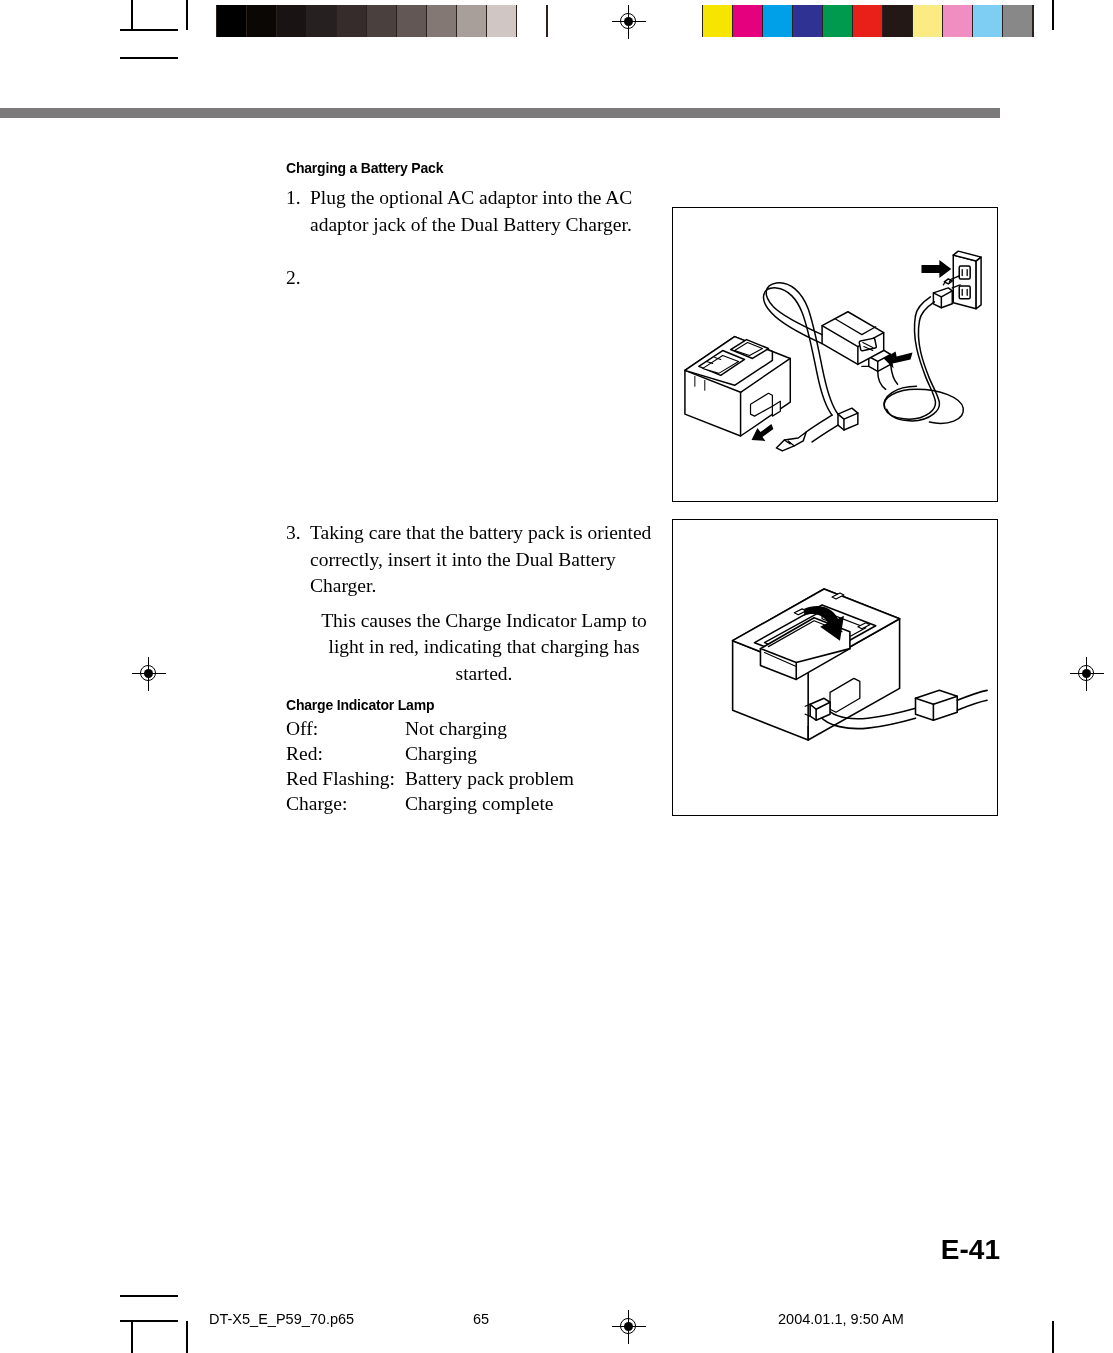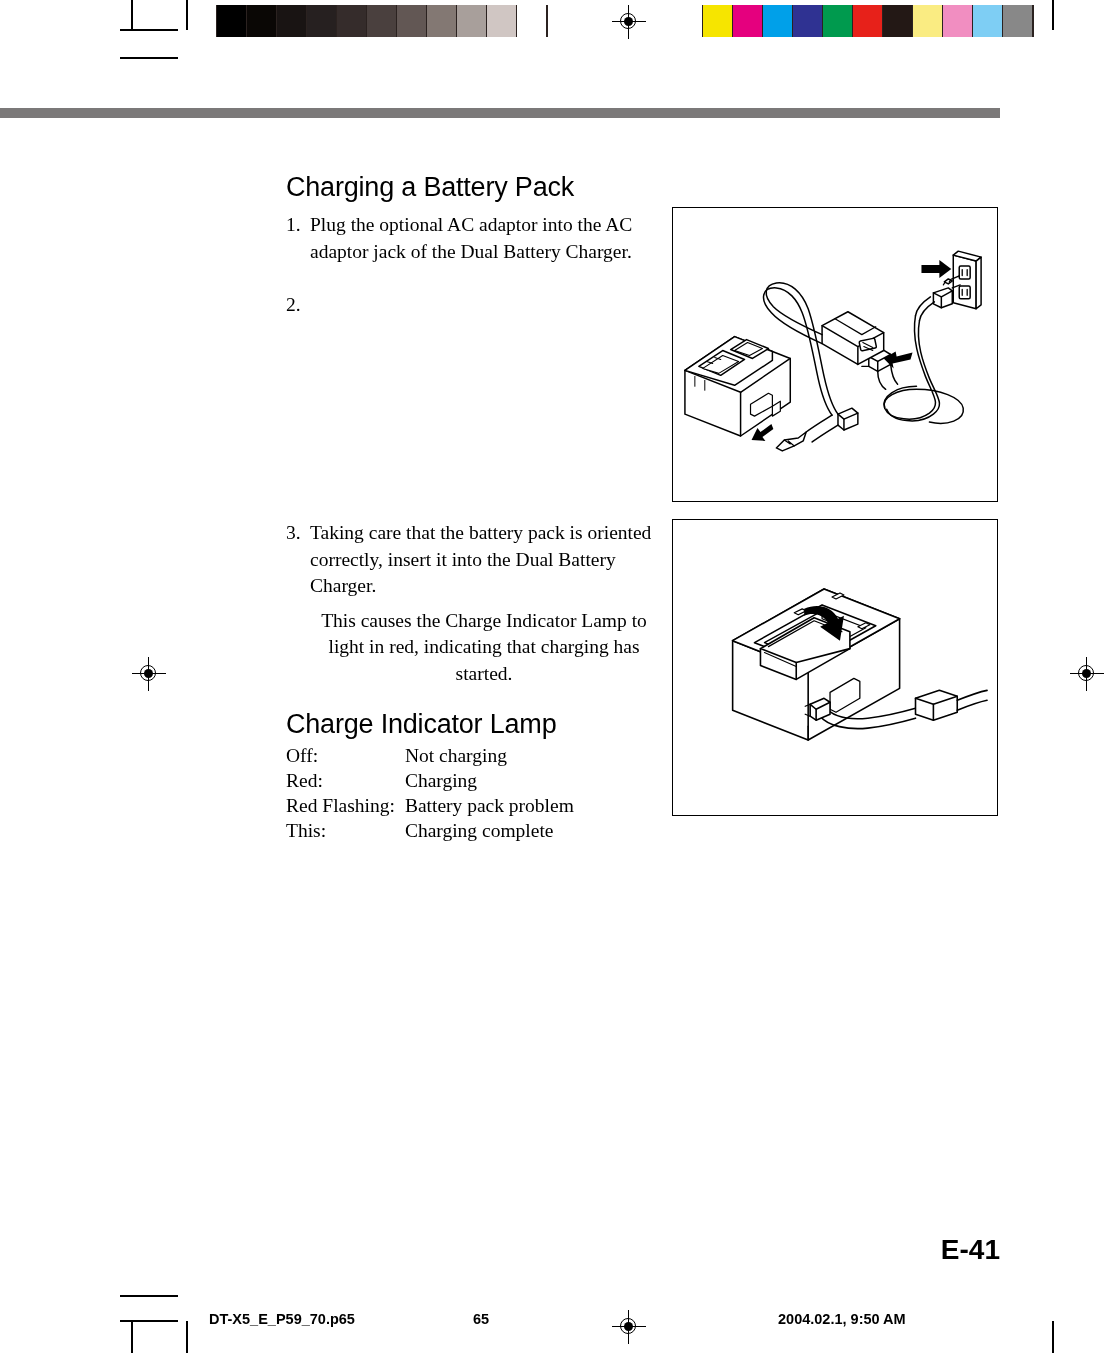--- a/index.html
+++ b/index.html
@@ -45,23 +45,23 @@
   
   #header-rule { position: absolute; left: 0; top: 108px; width: 1000px; height: 10px; background: #7b7979; }
 
   
   #content { position: absolute; left: 0; top: 0; width: 1113px; height: 1353px; }
 
   .text-column { position: absolute; left: 286px; top: 160px; width: 372px; }
 
   h2.section-heading {
     font-family: "Liberation Sans", sans-serif;
-    font-weight: normal;
-    font-size: 27px;
-    margin: 12px 0 9px 0;
+    font-weight: bold;
+    font-size: 14px;
+    margin: 0 0 9px 0;
     letter-spacing: -0.2px;
     color: #000;
   }
 
   ol.steps { list-style: none; margin: 0; padding: 0; }
   ol.steps > li {
     position: relative;
     padding-left: 24px;
     font-size: 19.5px;
     line-height: 26.5px;
@@ -95,21 +95,21 @@
 
   
   #page-number {
     position: absolute; left: 0; top: 1234px; width: 1000px;
     text-align: right;
     font-family: "Liberation Sans", sans-serif;
     font-weight: bold; font-size: 28px; color: #000;
   }
 
   
-  #footer { position: absolute; left: 0; top: 1311px; width: 941px; height: 26px; font-weight: bold; }
+  #footer { position: absolute; left: 0; top: 1311px; width: 941px; height: 26px; }
   #footer div {
     position: absolute;
     font-family: "Liberation Sans", sans-serif;
     font-size: 14.5px; color: #000; white-space: nowrap;
   }
   #footer-file { left: 209px; top: 0; }
   #footer-page { left: 473px; top: 0; }
   #footer-date { left: 778px; top: 0; }
 </style>
 </head>
@@ -225,21 +225,21 @@
         </tr>
         <tr>
           <td class="state">Red:</td>
           <td class="meaning">Charging</td>
         </tr>
         <tr>
           <td class="state">Red Flashing:</td>
           <td class="meaning">Battery pack problem</td>
         </tr>
         <tr>
-          <td class="state">This:</td>
+          <td class="state">Charge:</td>
           <td class="meaning">Charging complete</td>
         </tr>
       </tbody>
     </table>
   </div>
 
   <div class="figure-box" id="figure-1">
     <svg viewBox="0 0 326 292" xmlns="http://www.w3.org/2000/svg">
       <g fill="none" stroke="#000" stroke-width="1.5" stroke-linejoin="round" stroke-linecap="round">
 
@@ -397,14 +397,14 @@
       </g>
     </svg>
   </div>
 
   <div id="page-number">E-41</div>
 </div>
 
 <div id="footer">
   <div id="footer-file">DT-X5_E_P59_70.p65</div>
   <div id="footer-page">65</div>
-  <div id="footer-date">2004.02.1, 9:50 AM</div>
+  <div id="footer-date">2004.01.1, 9:50 AM</div>
 </div>
 
 </body></html>

